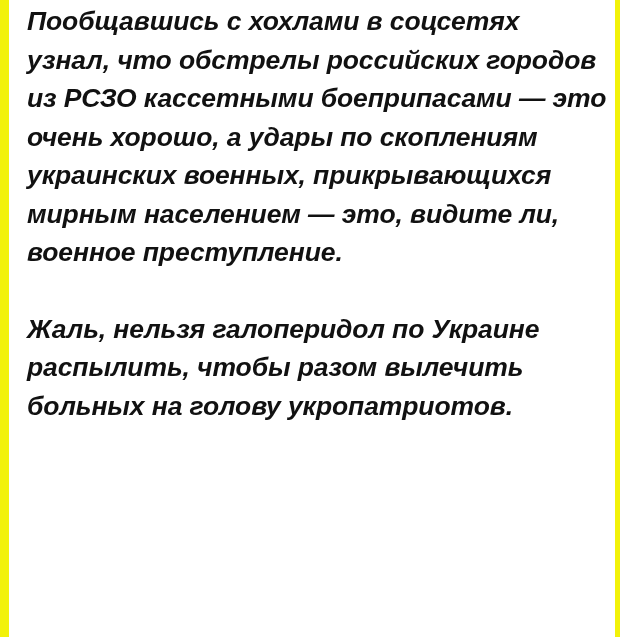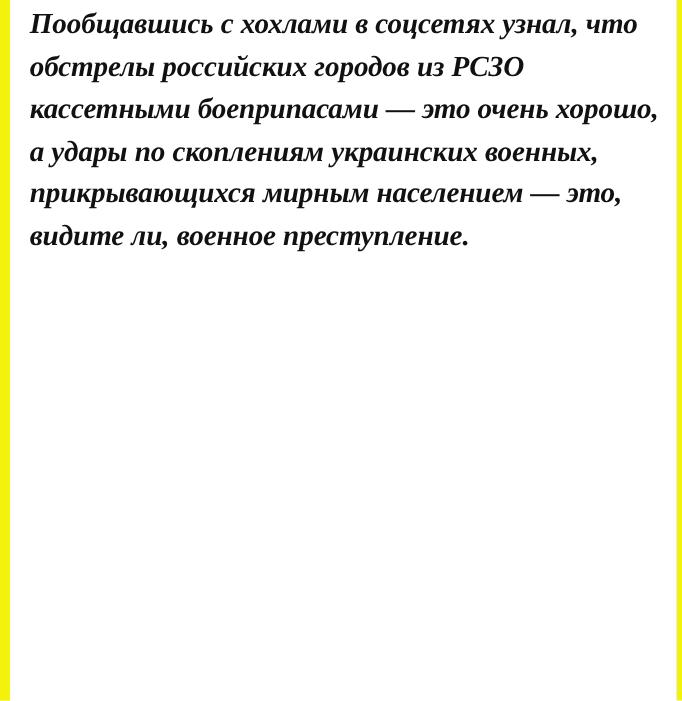--- a/index.html
+++ b/index.html
@@ -40,21 +40,21 @@
     background: #ffffff;
   }
   .text-block {
     position: absolute;
     top: 2px;
     left: 18px;
     width: 580px;
   }
   .para {
     margin: 0;
-    font-family: Liberation Serif, serif;
+    font-family: Liberation Sans, sans-serif;
     font-style: italic;
     font-weight: 700;
     font-size: 26.5px;
     line-height: 38.5px;
     color: #111111;
     letter-spacing: -0.1px;
     text-align: left;
     white-space: pre-line;
   }
   .para + .para {
@@ -62,14 +62,15 @@
   }
 </style>
 </head>
 <body>
 
 <div class="card">
   <div class="edge-top"></div>
   <div class="edge-right"></div>
   <div class="text-block">
     <p class="para">Пообщавшись с хохлами в соцсетях узнал, что обстрелы российских городов из РСЗО кассетными боеприпасами — это очень хорошо, а удары по скоплениям украинских военных, прикрывающихся мирным населением — это, видите ли, военное преступление.</p>
+    <p class="para">Жаль, нельзя галоперидол по Украине распылить, чтобы разом вылечить больных на голову укропатриотов.</p>
   </div>
 </div>
 
 </body></html>

